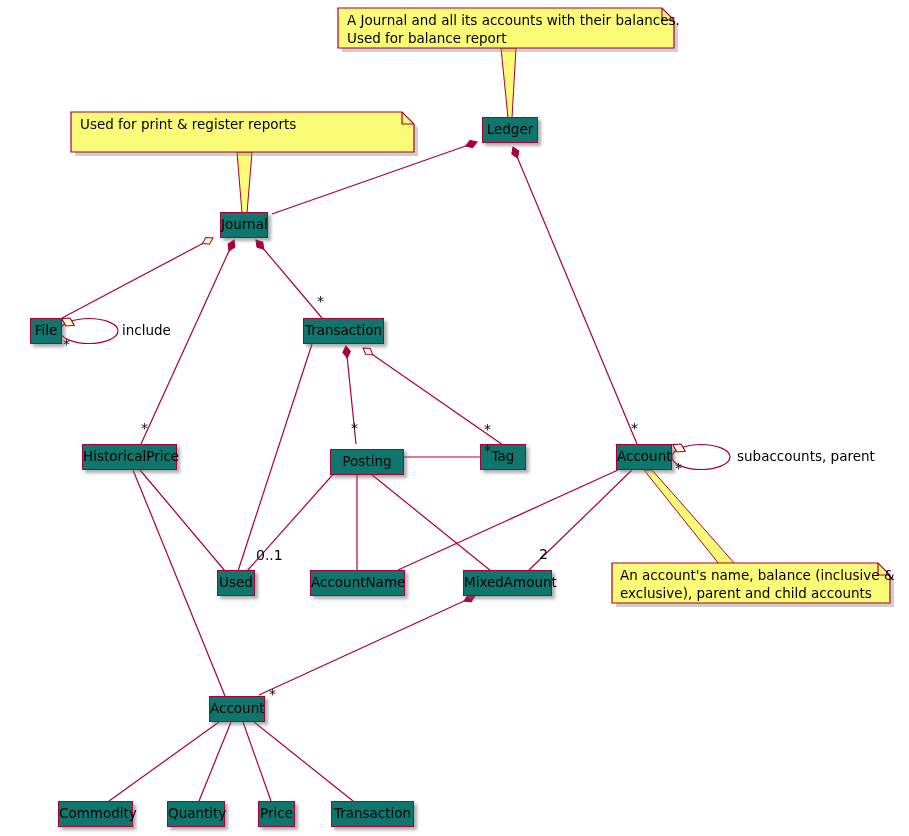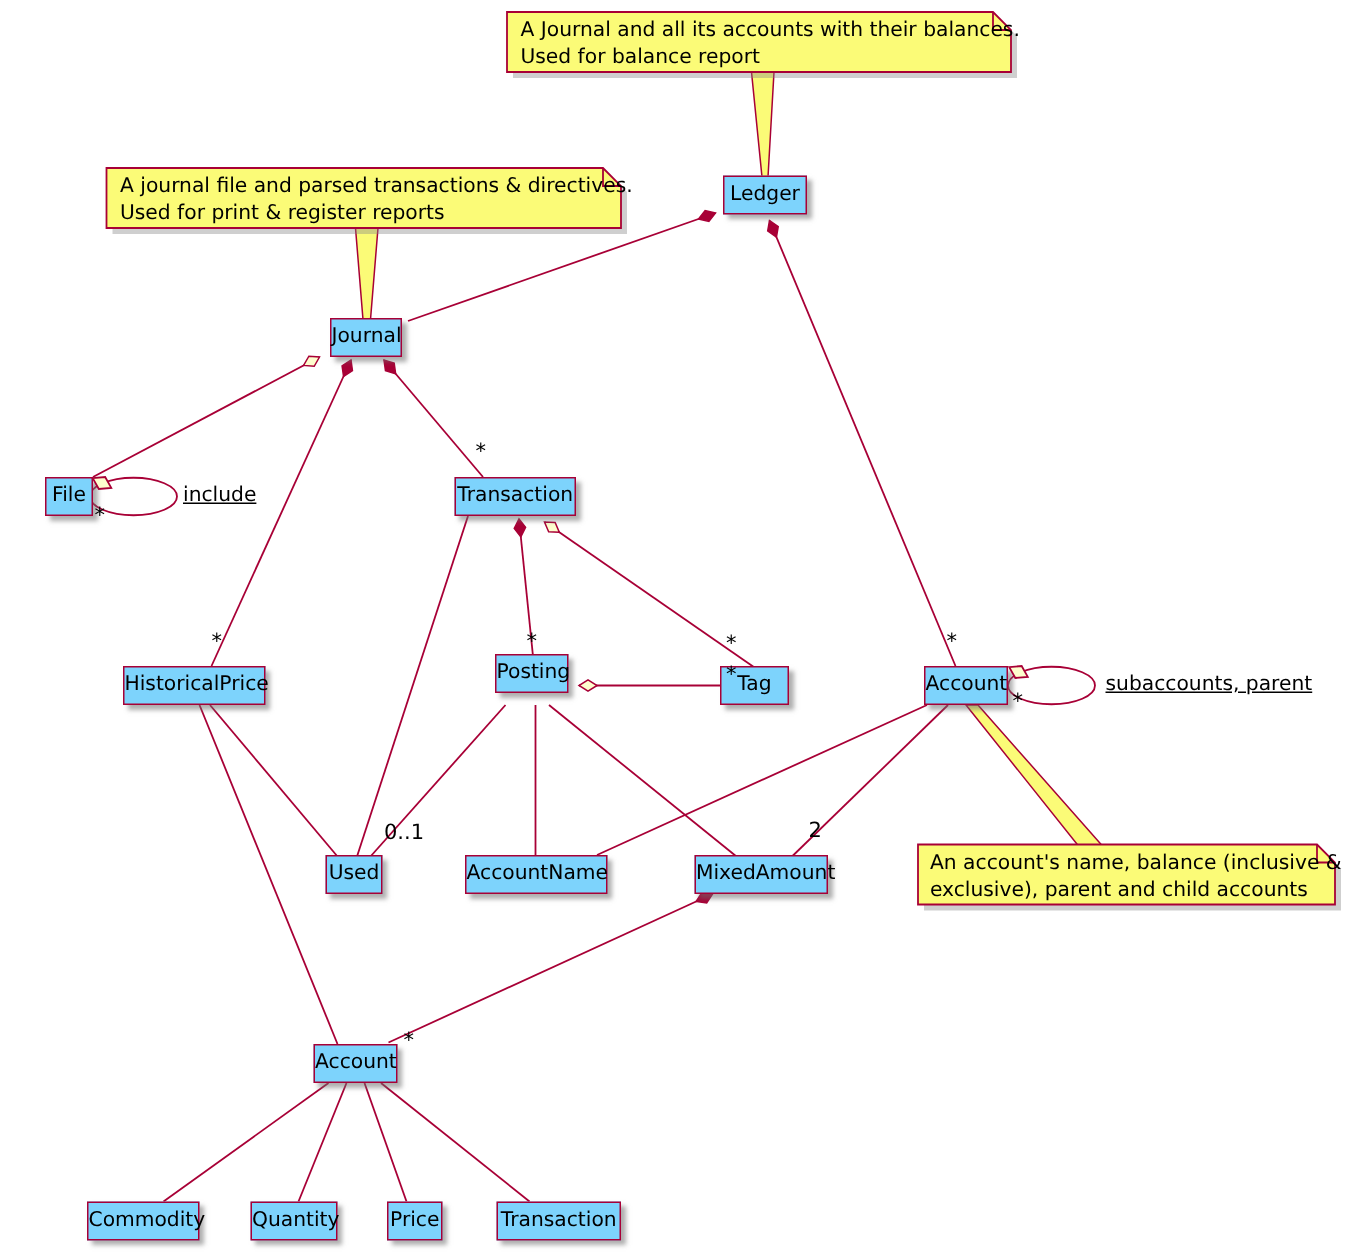--- a/index.html
+++ b/index.html
@@ -4,29 +4,29 @@
 <style>
   html,body{margin:0;padding:0;background:#ffffff;}
   .canvas{
     position:relative;width:909px;height:836px;background:#ffffff;overflow:hidden;
     font-family:"DejaVu Sans","Liberation Sans",sans-serif;color:#000;
   }
   svg.layer{position:absolute;left:0;top:0;z-index:0;}
   svg.layer-top{position:absolute;left:0;top:0;z-index:3;pointer-events:none;}
   .uml-box{
     position:absolute;z-index:2;height:26px;box-sizing:border-box;
-    background:#7dd3fc;border:1.5px solid #A80036;
+    background:#0f766e;border:1.5px solid #A80036;
     box-shadow:3px 3px 3px rgba(110,110,110,0.55);
     text-align:center;font-size:13.5px;line-height:22px;white-space:nowrap;
   }
   .note-text{
     position:absolute;z-index:2;font-size:13.5px;line-height:17.5px;white-space:nowrap;
   }
   .note-line{display:block;}
-  .edge-label{position:absolute;z-index:2;font-size:13.5px;white-space:nowrap;text-decoration:underline;}
+  .edge-label{position:absolute;z-index:2;font-size:13.5px;white-space:nowrap;}
   .mult{position:absolute;z-index:2;font-size:14px;white-space:nowrap;}
 </style>
 </head>
 <body>
 
 <div class="canvas">
 
   <svg class="layer" width="909" height="836" viewBox="0 0 909 836">
     <defs>
       <marker id="dFill" markerWidth="15" markerHeight="11" refX="13" refY="5" orient="auto" markerUnits="userSpaceOnUse">
@@ -85,38 +85,37 @@
       <path fill="#FBFB77" stroke="#A80036" stroke-width="1.2" d="M612,563 L878,563 L890,575 L890,603 L612,603 Z"></path>
       <path fill="none" stroke="#A80036" stroke-width="1.2" d="M878,563 L878,575 L890,575"></path>
     </g>
   </svg>
 
   <div class="uml-box" style="left:482px;top:117px;width:56px">Ledger</div>
   <div class="uml-box" style="left:220px;top:212px;width:48px">Journal</div>
   <div class="uml-box" style="left:30px;top:318px;width:32px">File</div>
   <div class="uml-box" style="left:303px;top:318px;width:81px">Transaction</div>
   <div class="uml-box" style="left:82px;top:444px;width:95px">HistoricalPrice</div>
-  <div class="uml-box" style="left:330px;top:436px;width:49px">Posting</div>
+  <div class="uml-box" style="left:330px;top:449px;width:74px">Posting</div>
   <div class="uml-box" style="left:480px;top:444px;width:46px">Tag</div>
   <div class="uml-box" style="left:616px;top:444px;width:56px">Account</div>
   <div class="uml-box" style="left:217px;top:570px;width:38px">Used</div>
   <div class="uml-box" style="left:310px;top:570px;width:95px">AccountName</div>
   <div class="uml-box" style="left:463px;top:570px;width:89px">MixedAmount</div>
   <div class="uml-box" style="left:209px;top:696px;width:56px">Account</div>
   <div class="uml-box" style="left:58px;top:801px;width:75px">Commodity</div>
   <div class="uml-box" style="left:167px;top:801px;width:58px">Quantity</div>
   <div class="uml-box" style="left:258px;top:801px;width:37px">Price</div>
   <div class="uml-box" style="left:331px;top:801px;width:83px">Transaction</div>
 
   <div class="note-text" style="left:347px;top:12px">
     <span class="note-line">A Journal and all its accounts with their balances.</span>
     <span class="note-line">Used for balance report</span>
   </div>
   <div class="note-text" style="left:80px;top:116px">
-    <span class="note-line">A journal file and parsed transactions &amp; directives.</span>
     <span class="note-line">Used for print &amp; register reports</span>
   </div>
   <div class="note-text" style="left:620px;top:567px">
     <span class="note-line">An account's name, balance (inclusive &amp;</span>
     <span class="note-line">exclusive), parent and child accounts</span>
   </div>
 
   <div class="edge-label" style="left:122px;top:322px">include</div>
   <div class="edge-label" style="left:737px;top:448px">subaccounts, parent</div>
 

